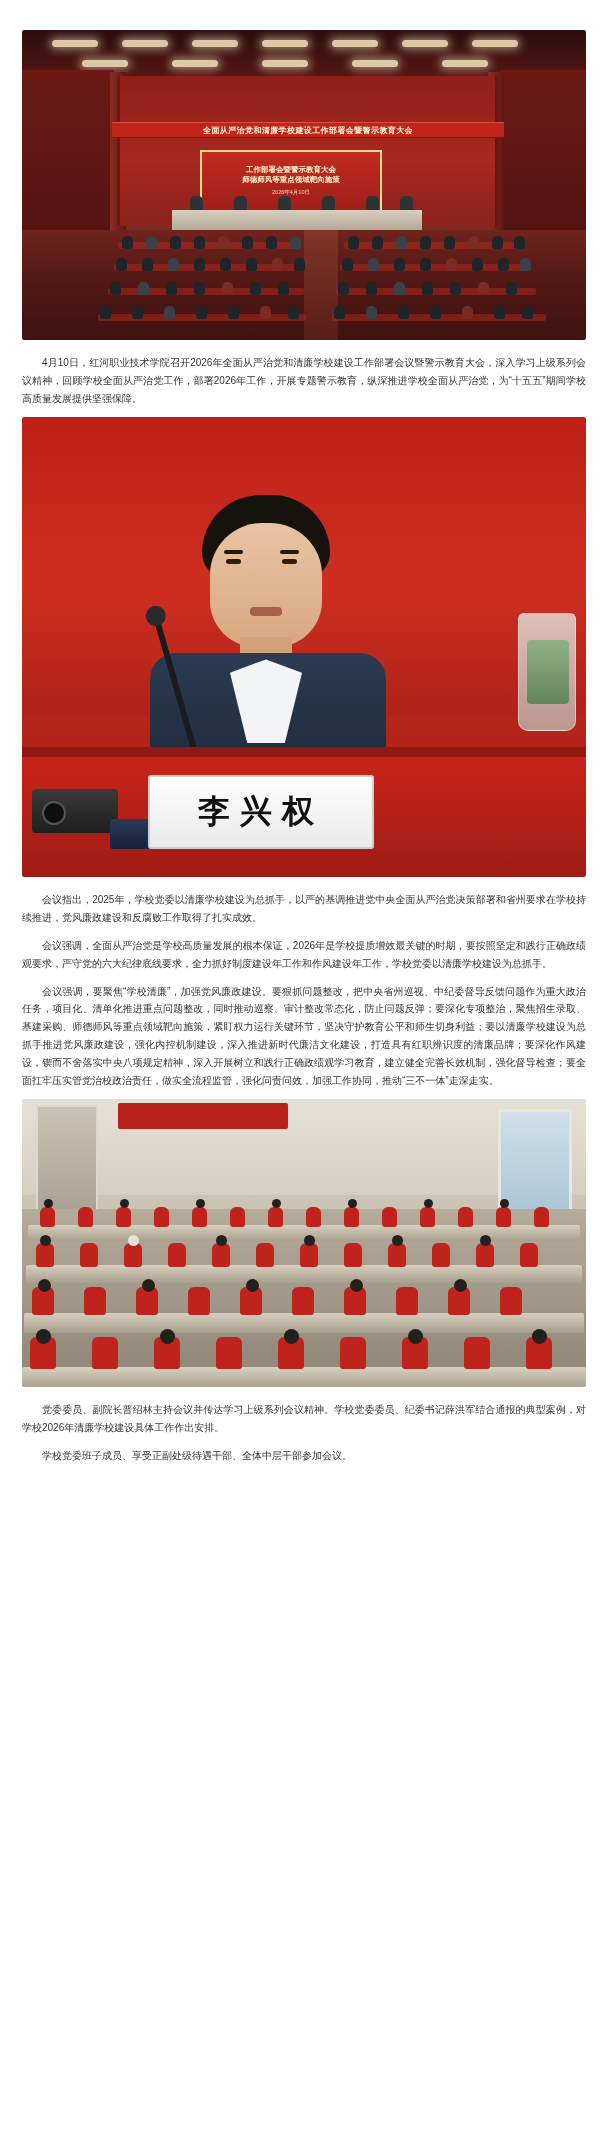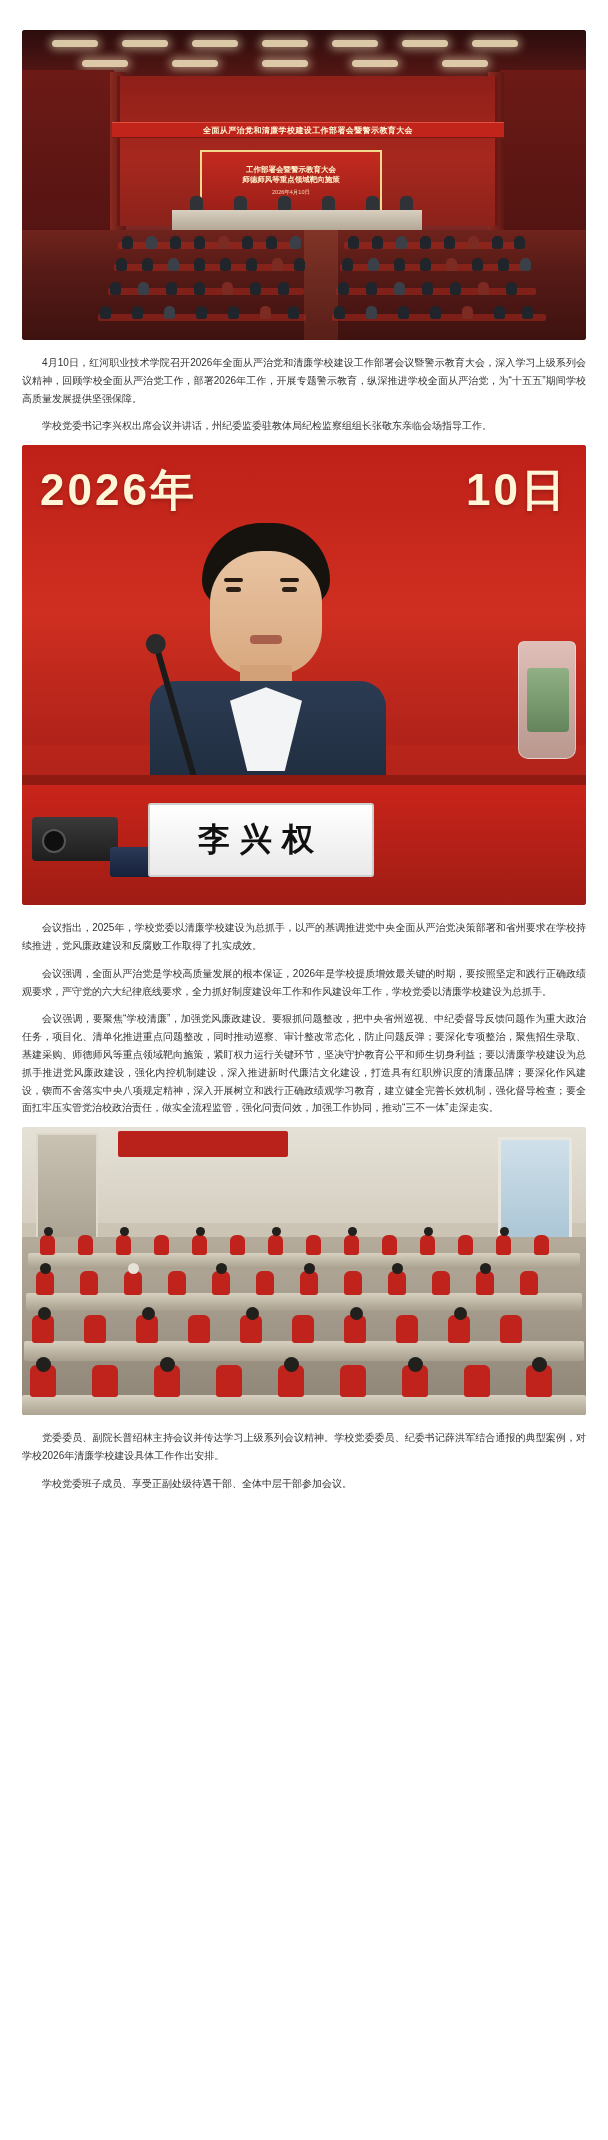--- a/index.html
+++ b/index.html
@@ -352,28 +352,23 @@
           <i class="w" style="left:344px;top:276px"></i>
         <i style="left:376px;top:276px"></i>
           <i style="left:408px;top:276px"></i>
         <i class="l" style="left:440px;top:276px"></i>
           <i style="left:472px;top:276px"></i>
         <i style="left:500px;top:276px"></i>
       </div>
     </div>
 
     <p class="para">4月10日，红河职业技术学院召开2026年全面从严治党和清廉学校建设工作部署会议暨警示教育大会，深入学习上级系列会议精神，回顾学校全面从严治党工作，部署2026年工作，开展专题警示教育，纵深推进学校全面从严治党，为“十五五”期间学校高质量发展提供坚强保障。</p>
-    <p class="para">学校党委书记李兴权出席会议并讲话，州纪委监委驻教体局纪检监察组组长张敬东亲临会场指导工作。</p>
 
     <div class="photo photo2">
       <div class="p2-backdrop"></div>
-      <div class="p2-date">
-        <span>2026年</span>
-        <span>10日</span>
-      </div>
       <div class="p2-jar"></div>
       <div class="p2-person">
         <div class="p2-hair"></div>
         <div class="p2-face"></div>
         <div class="p2-brow l"></div>
         <div class="p2-brow r"></div>
         <div class="p2-eye l"></div>
         <div class="p2-eye r"></div>
         <div class="p2-mouth"></div>
         <div class="p2-neck"></div>

